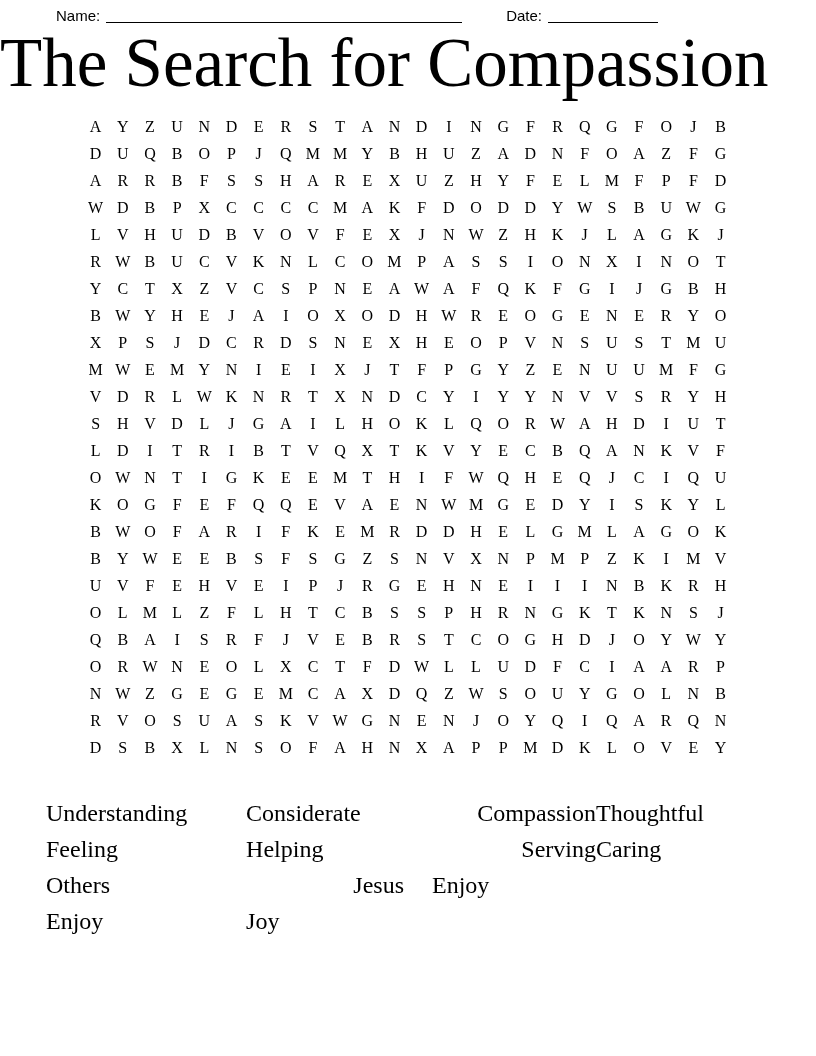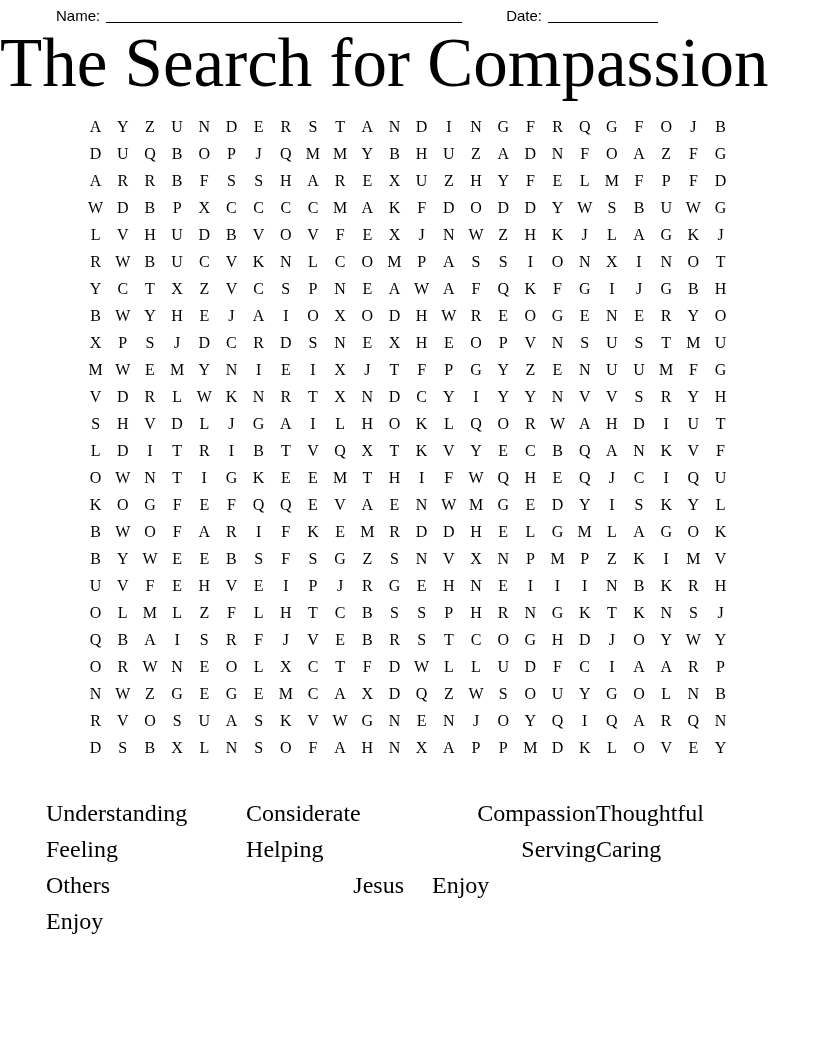--- a/index.html
+++ b/index.html
@@ -758,16 +758,17 @@
       <span class="word-cell c2">Serving</span>
       <span class="word-cell c3">Caring</span>
     </div>
     <div class="word-row">
       <span class="word-cell c0">Others</span>
       <span class="word-cell c2">Jesus</span>
       <span class="word-cell c1">Enjoy</span>
     </div>
     <div class="word-row">
       <span class="word-cell c0">Enjoy</span>
+      <span class="word-cell c1">Joy</span>
       <span class="word-cell c2"></span>
       <span class="word-cell c3"></span>
     </div>
   </div>
 
 </body></html>

